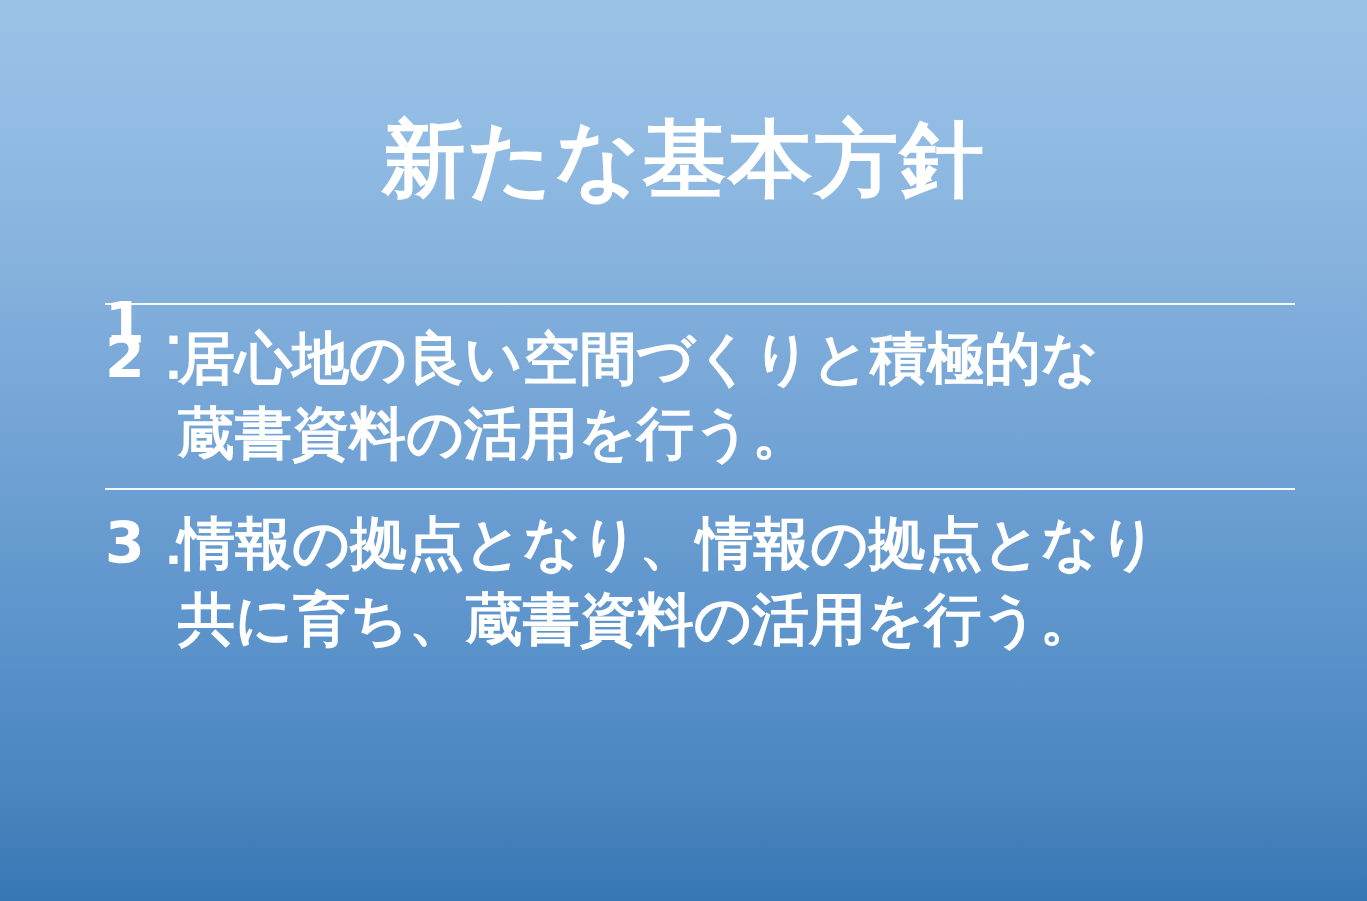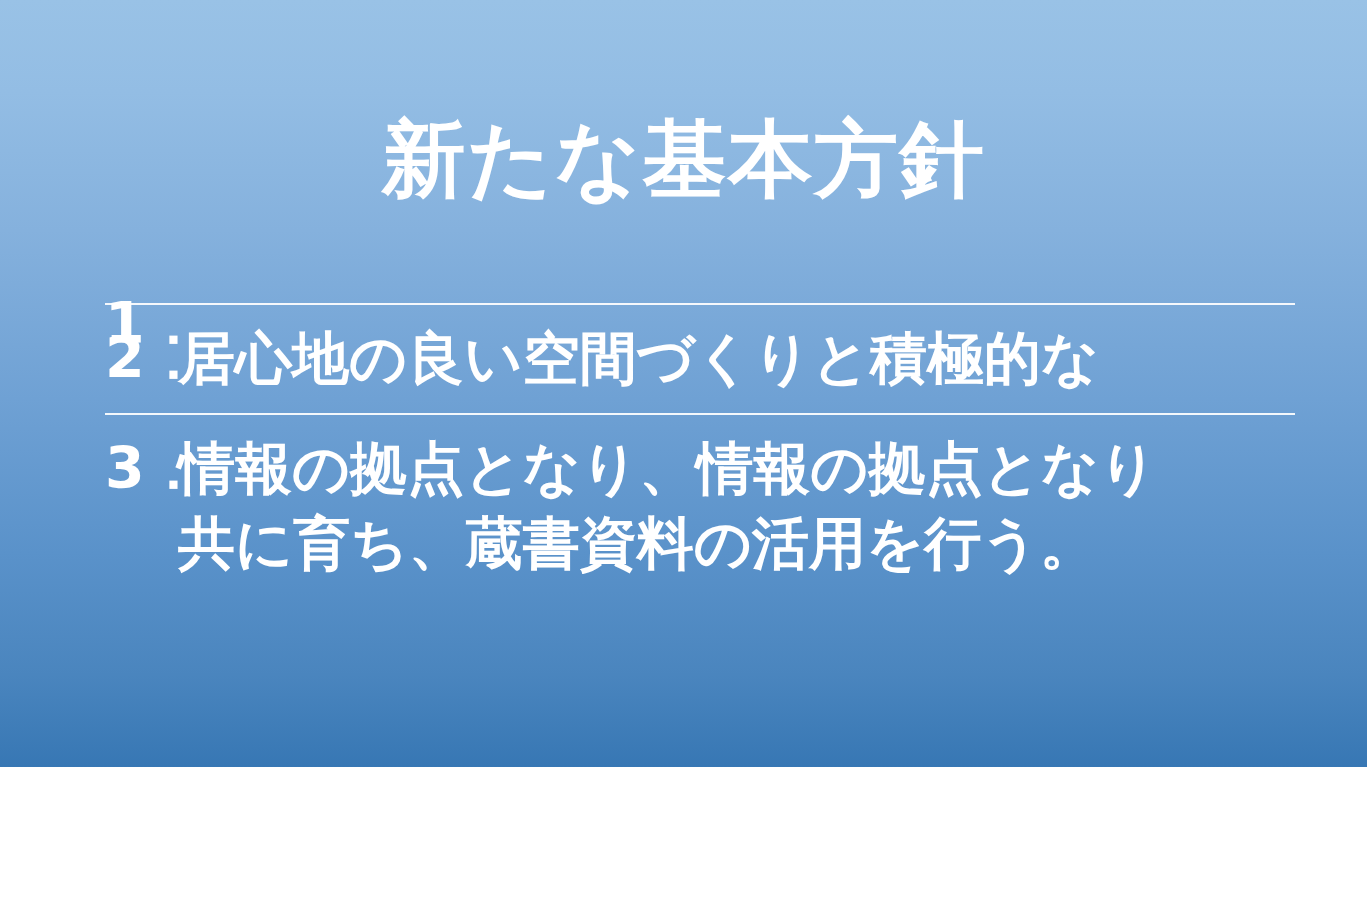--- a/index.html
+++ b/index.html
@@ -9,21 +9,21 @@
   body {
     width: 1367px;
     height: 901px;
     overflow: hidden;
     font-family: "DejaVu Sans", "Liberation Sans", sans-serif;
   }
 
   .slide {
     position: relative;
     width: 1367px;
-    height: 767px;
+    height: 901px;
     box-sizing: border-box;
     background: linear-gradient(to bottom,
                 #99c2e6 0%,
                 #93bde4 12%,
                 #85b1dd 30%,
                 #6fa1d4 52%,
                 #5a92ca 72%,
                 #4a85be 88%,
                 #3777b4 100%);
     overflow: hidden;
@@ -110,20 +110,21 @@
       <span class="item-lines">
       </span>
     </div>
 
     <hr class="item-divider">
 
     <div class="policy-item item-2">
       <span class="item-number">2．</span>
       <span class="item-lines">
         <span class="item-line">居心地の良い空間づくりと積極的な</span>
+        <span class="item-line">蔵書資料の活用を行う。</span>
       </span>
     </div>
 
     <hr class="item-divider">
 
     <div class="policy-item item-3">
       <span class="item-number">3．</span>
       <span class="item-lines">
         <span class="item-line">情報の拠点となり、情報の拠点となり</span>
         <span class="item-line">共に育ち、蔵書資料の活用を行う。</span>

